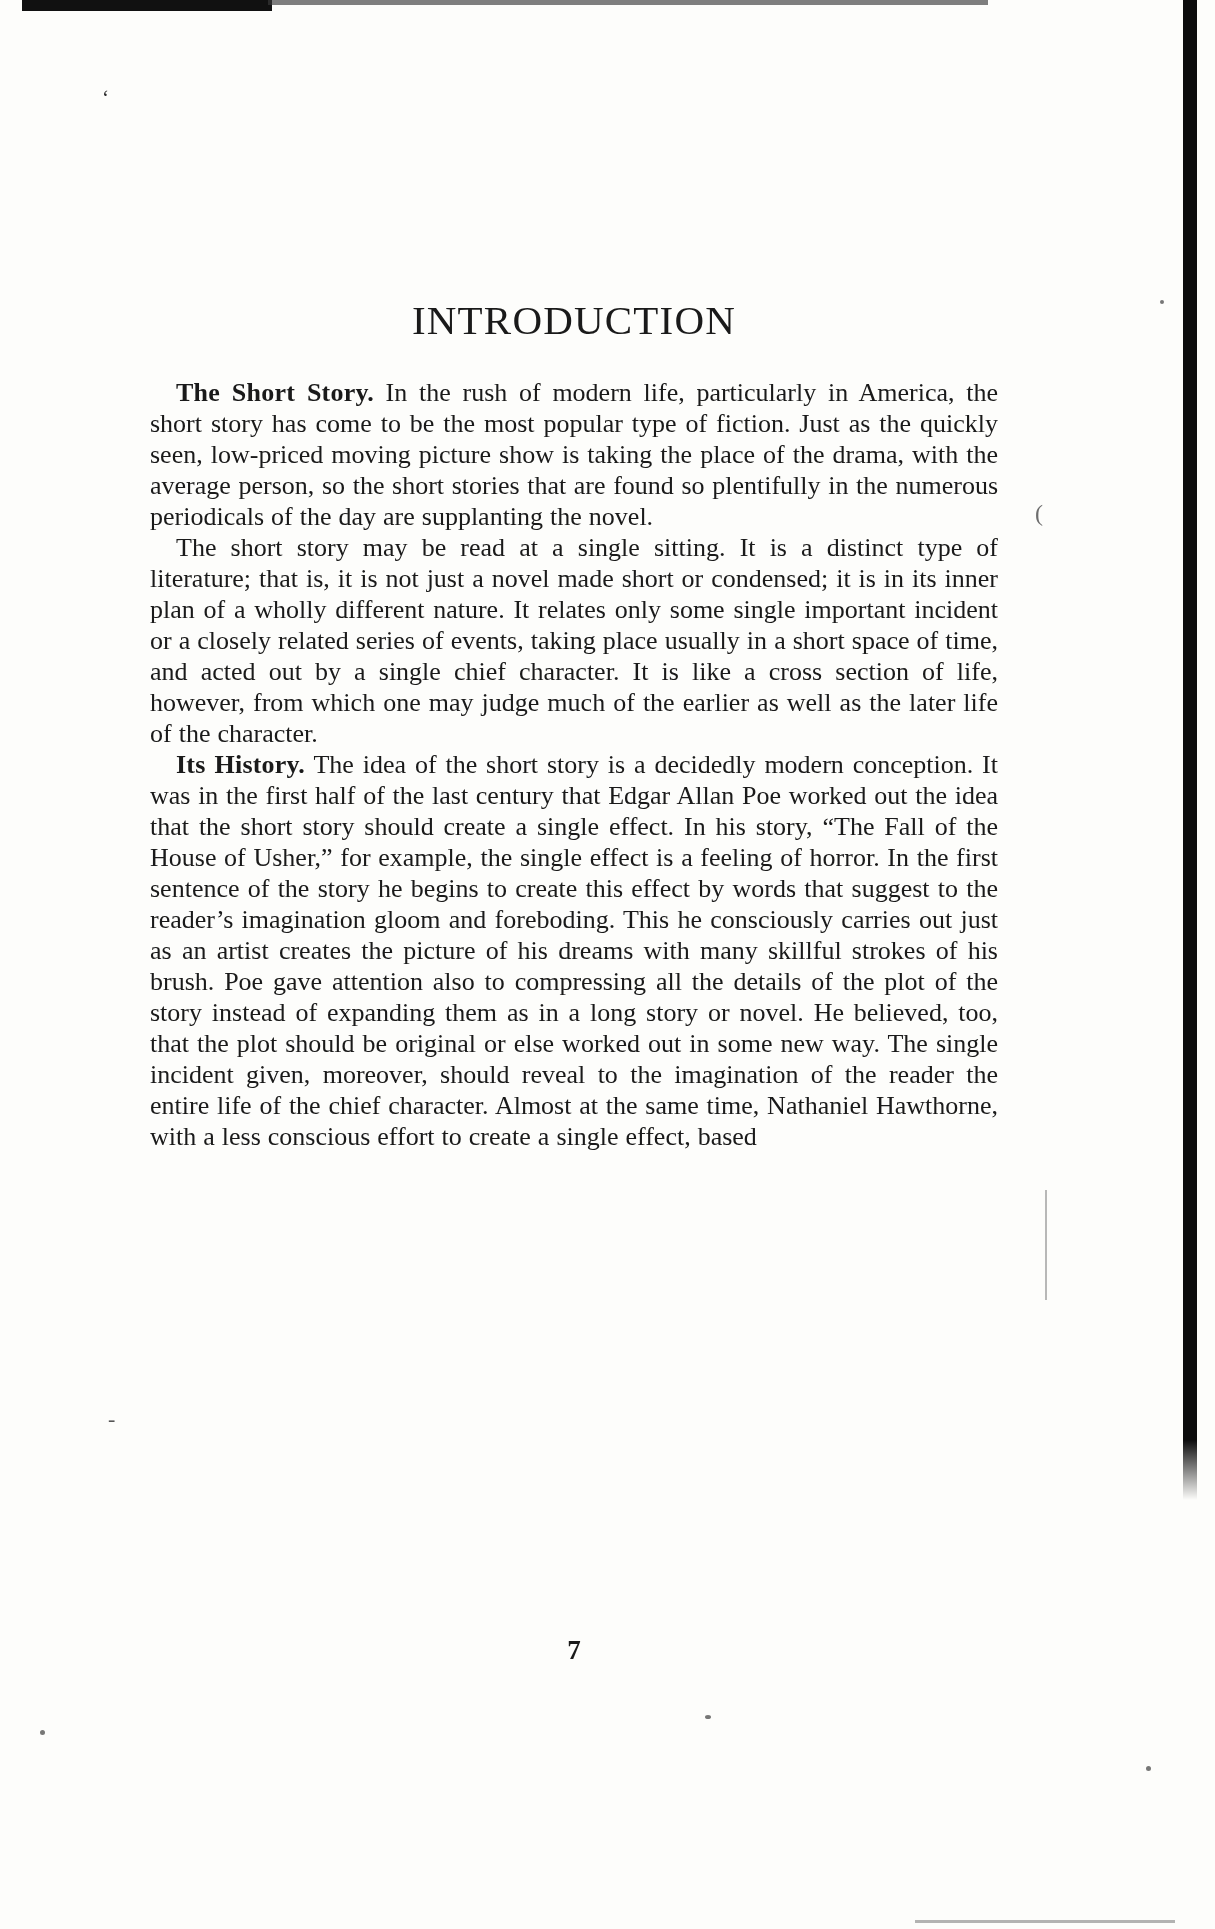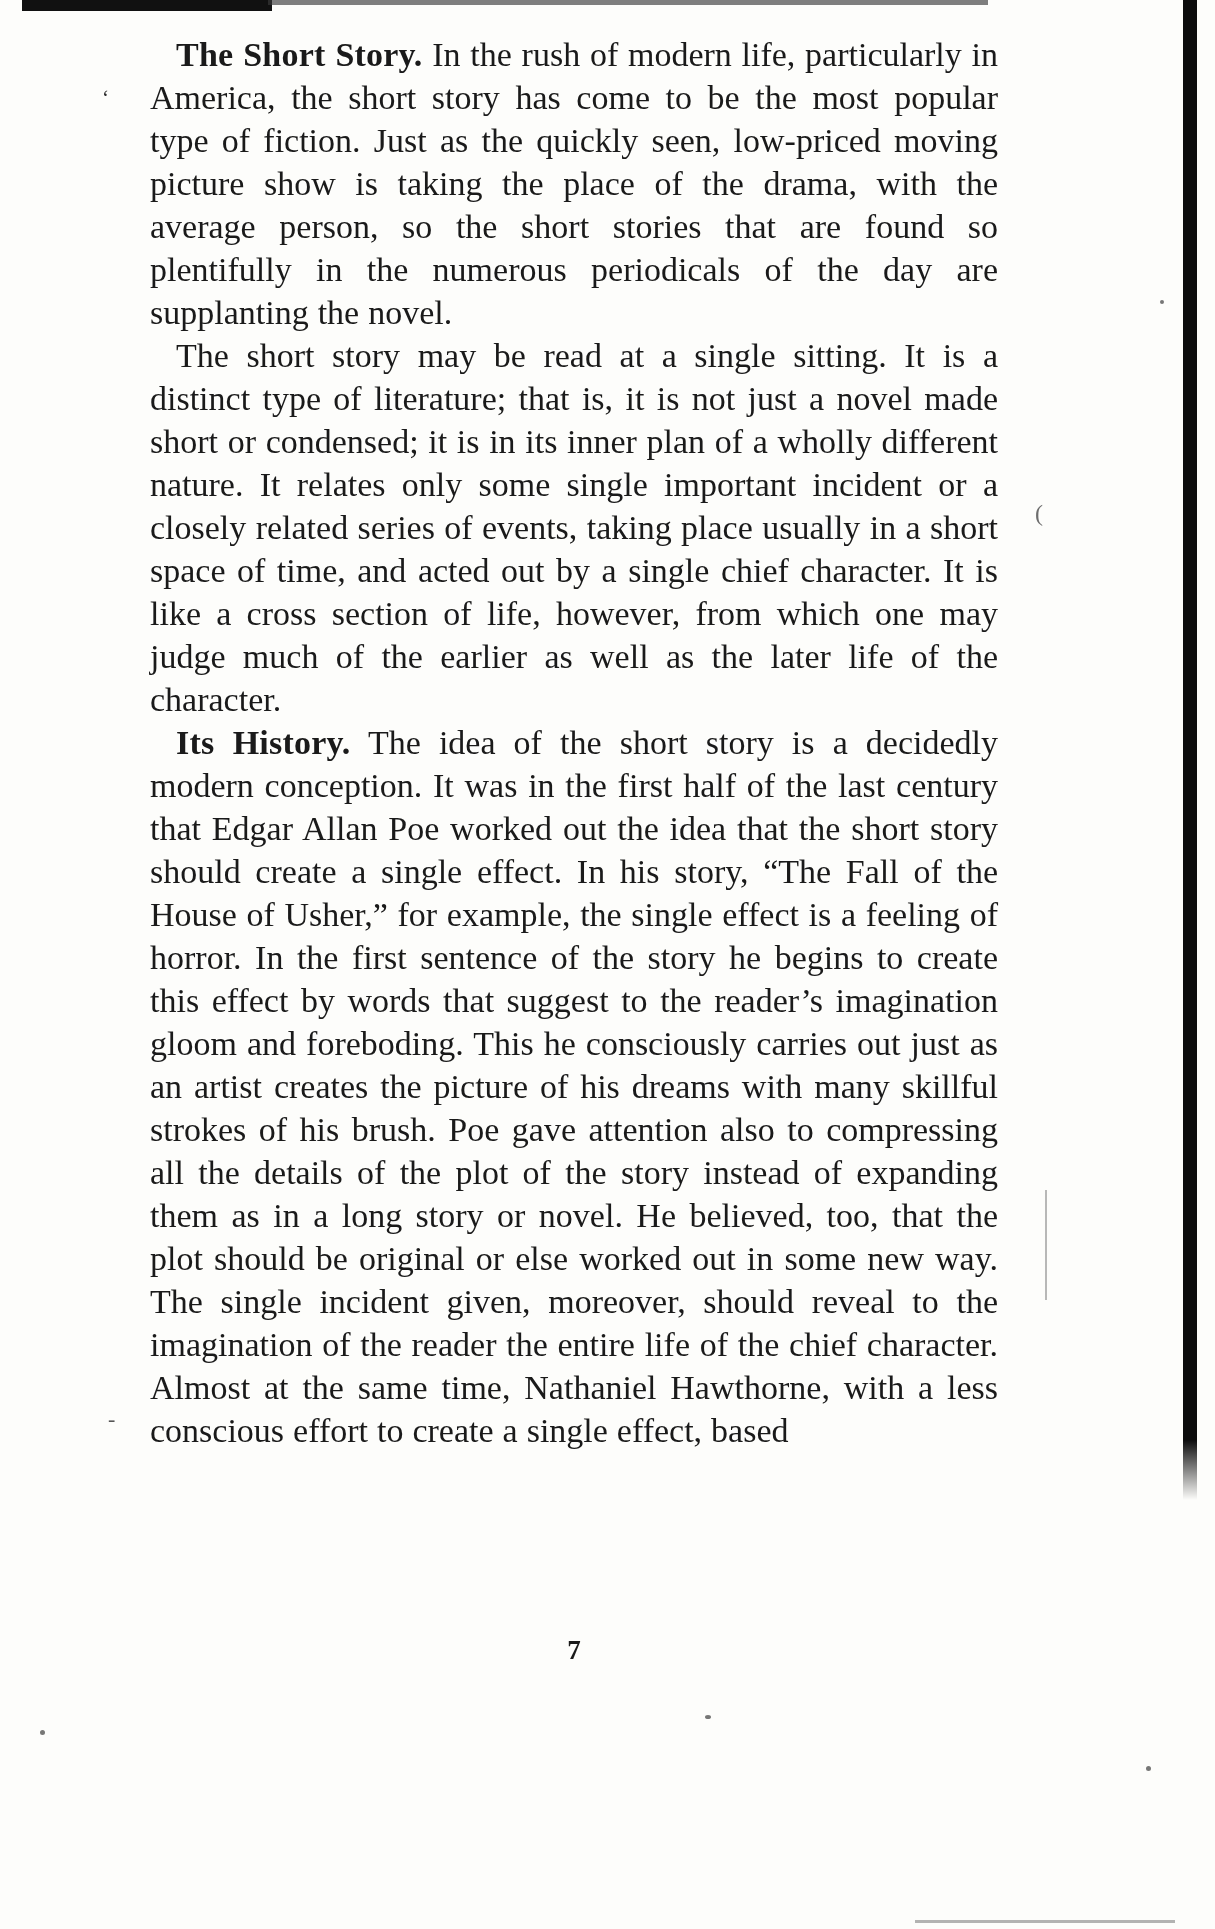--- a/index.html
+++ b/index.html
@@ -85,22 +85,22 @@
     margin: 0;
     padding-top: 296px;
     font-size: 41px;
     font-weight: normal;
     letter-spacing: 1.2px;
     text-align: center;
     font-family: "Liberation Serif", serif;
   }
   p.para {
     margin: 0;
-    font-size: 34px;
-    line-height: 43px;
+    font-size: 26px;
+    line-height: 31px;
     text-align: justify;
     text-align-last: left;
     word-spacing: 0.5px;
     hyphens: manual;
   }
   p.first {
     margin-top: 33px;
   }
   p.indent {
     text-indent: 26px;
@@ -155,20 +155,21 @@
 
   <div class="speck" style="left:1160px; top:300px; width:4px; height:4px;"></div>
   <div class="speck" style="left:1146px; top:1766px; width:5px; height:5px;"></div>
   <div class="speck" style="left:40px; top:1730px; width:5px; height:5px;"></div>
   <div class="speck" style="left:705px; top:1715px; width:6px; height:4px;"></div>
 
   <div class="content">
 
     <div class="tick-mark">‘</div>
 
+    <h1 class="title">INTRODUCTION</h1>
 
     <p class="para first indent"><span class="runin">The Short Story.</span><span> In the rush of modern life, particularly in America, the short story has come to be the most popular type of fiction. Just as the quickly seen, low-priced moving picture show is taking the place of the drama, with the average person, so the short stories that are found so plentifully in the numerous periodicals of the day are supplanting the novel.</span></p>
 
     <p class="para indent"><span>The short story may be read at a single sitting. It is a distinct type of literature; that is, it is not just a novel made short or condensed; it is in its inner plan of a wholly different nature. It relates only some single important incident or a closely related series of events, taking place usually in a short space of time, and acted out by a single chief character. It is like a cross section of life, however, from which one may judge much of the earlier as well as the later life of the character.</span></p>
 
     <p class="para indent"><span class="runin">Its History.</span><span> The idea of the short story is a decidedly modern conception. It was in the first half of the last century that Edgar Allan Poe worked out the idea that the short story should create a single effect. In his story, “The Fall of the House of Usher,” for example, the single effect is a feeling of horror. In the first sentence of the story he begins to create this effect by words that suggest to the reader’s imagination gloom and foreboding. This he consciously carries out just as an artist creates the picture of his dreams with many skillful strokes of his brush. Poe gave attention also to compressing all the details of the plot of the story instead of expanding them as in a long story or novel. He believed, too, that the plot should be original or else worked out in some new way. The single incident given, moreover, should reveal to the imagination of the reader the entire life of the chief character. Almost at the same time, Nathaniel Hawthorne, with a less conscious effort to create a single effect, based</span></p>
 
     <div class="folio">7</div>
   </div>
 

